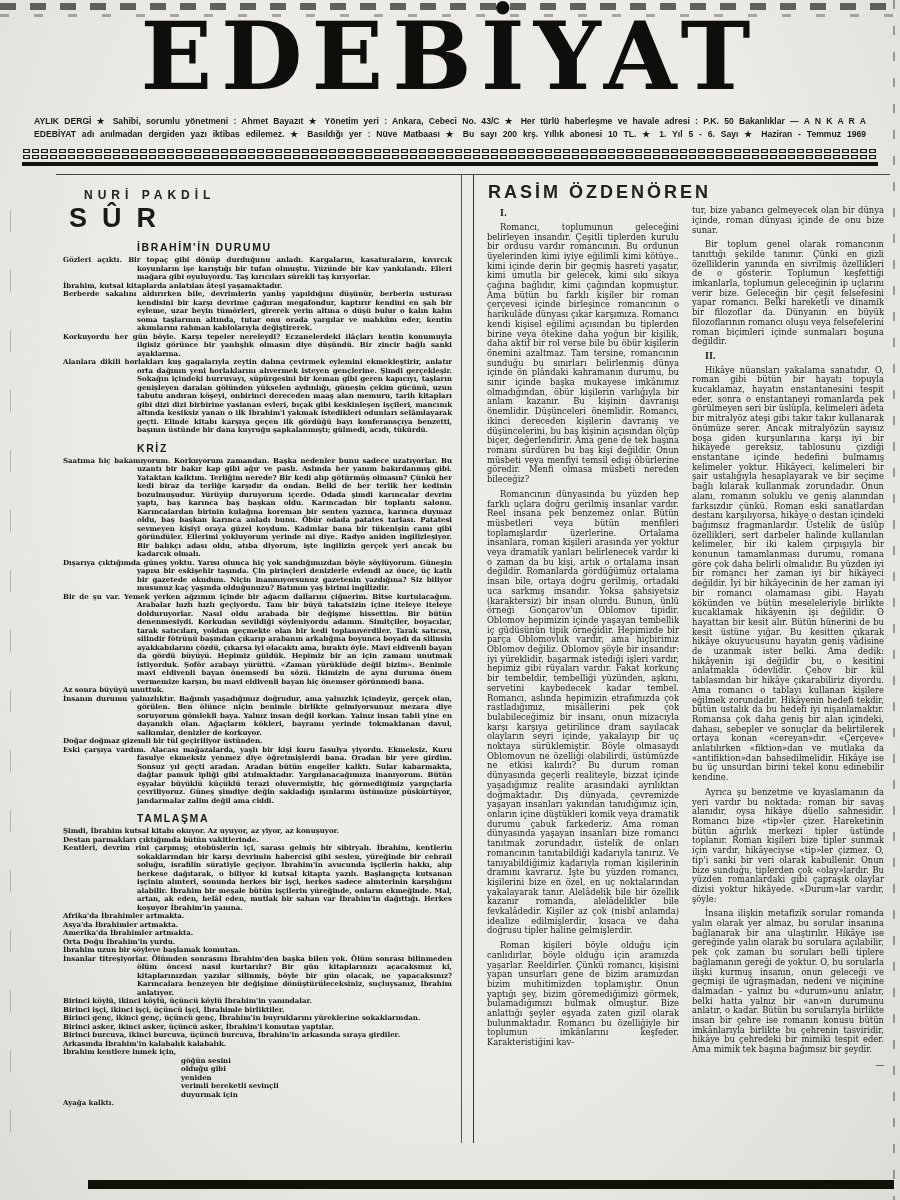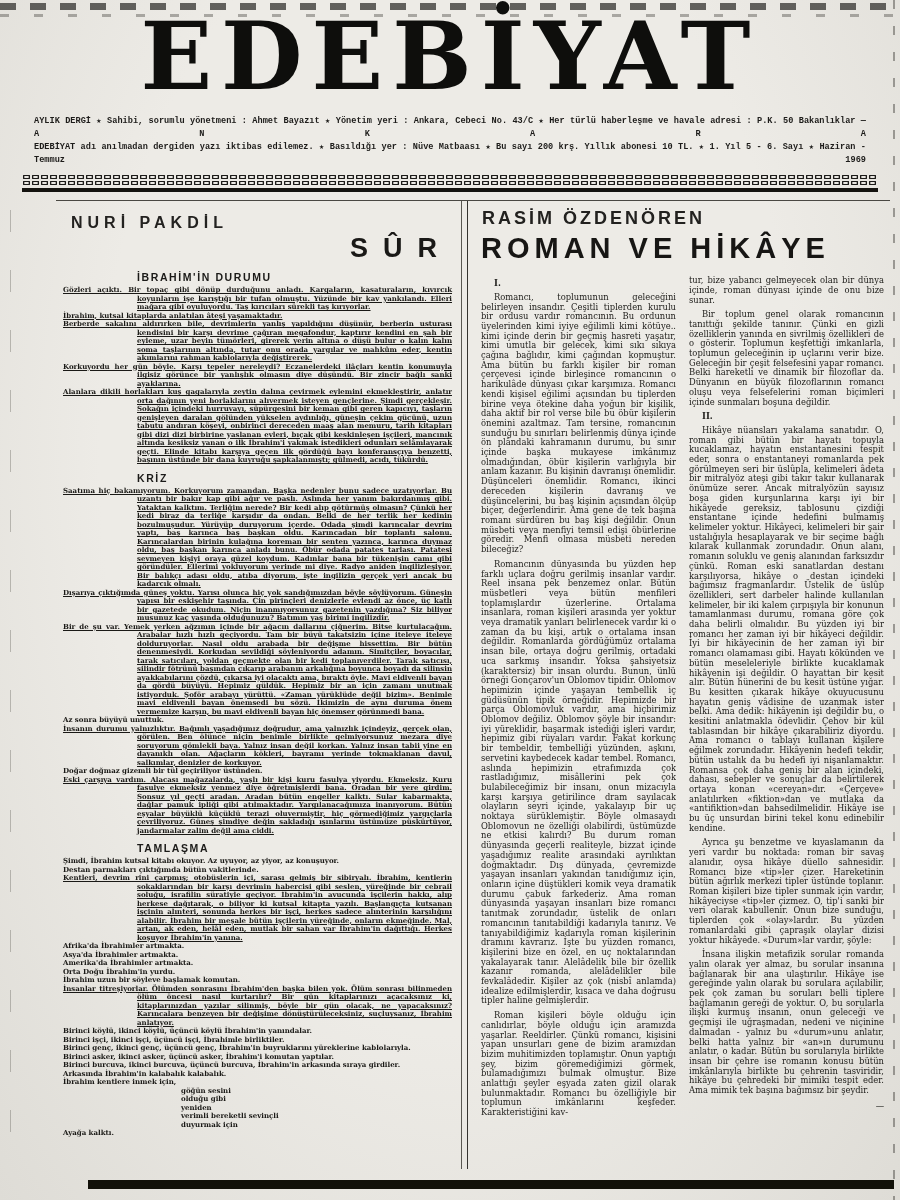--- a/index.html
+++ b/index.html
@@ -19,47 +19,47 @@
     background:repeating-linear-gradient(180deg,#4c4a45 0 9px,transparent 9px 26px);
     opacity:.5;}
   .left-edge{position:absolute;top:210px;bottom:40px;left:10px;width:1px;
     background:repeating-linear-gradient(180deg,#6b6962 0 22px,transparent 22px 60px);
     opacity:.4;}
 
   
   .masthead{text-align:center;padding-top:10px;}
   .mast-title{font-family:"DejaVu Serif",serif;font-weight:bold;font-size:94px;
     line-height:.98;letter-spacing:9px;color:#0e0e0c;}
-  .mast-info{margin:13px 34px 0 34px;font-family:Liberation Mono, monospace;
+  .mast-info{margin:13px 34px 0 34px;font-family:Liberation Sans, sans-serif;
     font-size:8.6px;font-weight:bold;color:#1d1c1a;line-height:13px;
     text-align:justify;}
   .mast-info .mline{text-align-last:justify;}
   .chain{height:12px;margin:7px 22px 0 22px;
     background-image:radial-gradient(4.2px 2.5px at 4.5px 3px, transparent 50%, #1b1a18 55% 93%, transparent 97%);
     background-size:9px 6px;}
   .thick-rule{height:4px;background:#14130f;margin:2px 22px 0 22px;}
 
   
   .content{display:flex;margin:8px 10px 0 56px;border-top:1px solid #4a4843;
     height:968px;position:relative;}
   .col-left{width:406px;border-right:1px solid #5a5852;padding:5px 9px 0 7px;
     overflow:hidden;box-sizing:border-box;}
-  .col-right{flex:1;border-left:1px solid #35332f;margin-left:5px;
+  .col-right{flex:1;border-left:1px solid #35332f;margin-left:11px;
     padding:3px 6px 0 13px;overflow:hidden;box-sizing:border-box;}
 
   
-  .l-author{font-family:"Liberation Sans",sans-serif;font-size:16px;
-    letter-spacing:5px;font-weight:bold;color:#232220;margin:8px 0 1px 8px;}
+  .l-author{font-family:"Liberation Sans",sans-serif;font-size:12px;
+    letter-spacing:5px;font-weight:bold;color:#232220;margin:8px 0 1px 21px;}
   .l-title{font-family:"Liberation Sans",sans-serif;font-size:27px;
-    letter-spacing:15px;font-weight:bold;color:#1a1917;margin:0 0 6px 6px;text-align:right;}
+    letter-spacing:15px;font-weight:bold;color:#1a1917;margin:0 0 6px 6px;}
   .sec-heading{font-family:"Liberation Sans",sans-serif;font-size:10.5px;
     font-weight:bold;letter-spacing:1.6px;color:#1b1a18;margin:7px 0 3px 74px;}
   .lp{margin:0;font-size:7px;line-height:8.5px;font-weight:bold;
     text-align:justify;color:#1a1916;}
-  .lp.hang{padding-left:74px;text-indent:-74px;text-decoration:underline;}
+  .lp.hang{padding-left:74px;text-indent:-74px;}
   .lp.poem{padding-left:118px;}
 
   
   .r-author{font-family:"Liberation Sans",sans-serif;font-size:18px;
     letter-spacing:3px;font-weight:bold;color:#22211f;margin:4px 0 3px 1px;}
   .r-title{font-family:"Liberation Sans",sans-serif;font-size:29px;
     letter-spacing:5px;font-weight:bold;color:#171614;margin:0 0 11px 0;}
   .r-cols{display:flex;gap:13px;height:880px;overflow:hidden;}
   .r-col{flex:1;overflow:hidden;}
   .rp{margin:0 0 5px 0;font-size:8.4px;line-height:9.7px;text-align:justify;
@@ -114,37 +114,36 @@
         <p class="lp line">Destan parmakları çıktığımda bütün vakitlerinde.</p>
         <p class="lp hang">Kentleri, devrim rini çarpmış; otobüslerin içi, sarası gelmiş bir sibiryalı. İbrahim, kentlerin sokaklarından bir karşı devrimin habercisi gibi seslen, yüreğinde bir cebrail soluğu, israfilin süratiyle geçiyor. İbrahim'in avucunda işçilerin hakkı, alıp herkese dağıtarak, o biliyor ki kutsal kitapta yazılı. Başlangıçta kutsanan işçinin alınteri, sonunda herkes bir işçi, herkes sadece alınterinin karşılığını alabilir. İbrahim bir meşale bütün işçilerin yüreğinde, onların ekmeğinde. Mal, artan, ak eden, helâl eden, mutlak bir sahan var İbrahim'in dağıttığı. Herkes koşuyor İbrahim'in yanına.</p>
         <p class="lp line">Afrika'da İbrahimler artmakta.</p>
         <p class="lp line">Asya'da İbrahimler artmakta.</p>
         <p class="lp line">Amerika'da İbrahimler artmakta.</p>
         <p class="lp line">Orta Doğu İbrahim'in yurdu.</p>
         <p class="lp line">İbrahim uzun bir söyleve başlamak komutan.</p>
         <p class="lp hang">İnsanlar titreşiyorlar. Ölümden sonrasını İbrahim'den başka bilen yok. Ölüm sonrası bilinmeden ölüm öncesi nasıl kurtarılır? Bir gün kitaplarınızı açacaksınız ki, kitaplarınızdan yazılar silinmiş, böyle bir gün olacak, ne yapacaksınız? Karıncalara benzeyen bir değişime dönüştürüleceksiniz, suçluysanız, İbrahim anlatıyor.</p>
         <p class="lp line">Birinci köylü, ikinci köylü, üçüncü köylü İbrahim'in yanındalar.</p>
         <p class="lp line">Birinci işçi, ikinci işçi, üçüncü işçi, İbrahimle birliktiler.</p>
-        <p class="lp line">Birinci genç, ikinci genç, üçüncü genç, İbrahim'in buyruklarını yüreklerine kablolarıyla.</p>
+        <p class="lp line">Birinci genç, ikinci genç, üçüncü genç, İbrahim'in buyruklarını yüreklerine sokaklarından.</p>
         <p class="lp line">Birinci asker, ikinci asker, üçüncü asker, İbrahim'i komutan yaptılar.</p>
         <p class="lp line">Birinci burcuva, ikinci burcuva, üçüncü burcuva, İbrahim'in arkasında sıraya girdiler.</p>
         <p class="lp line">Arkasında İbrahim'in kalabalık kalabalık.</p>
         <p class="lp line">İbrahim kentlere inmek için,</p>
         <p class="lp poem">göğün sesini</p>
         <p class="lp poem">olduğu gibi</p>
         <p class="lp poem">yeniden</p>
         <p class="lp poem">verimli bereketli sevinçli</p>
         <p class="lp poem">duyurmak için</p>
         <p class="lp line">Ayağa kalktı.</p>
       </div>
   </div>
 
   <div class="col-right">
     <div class="r-author">RASİM ÖZDENÖREN</div>
-    <div class="r-title">ROMAN VE HİKÂYE</div>
     <div class="r-cols">
       <div class="r-col">
           <p class="rp marker">I.</p>
           <p class="rp ">Romancı, toplumunun geleceğini belirleyen insandır. Çeşitli tiplerden kurulu bir ordusu vardır romancının. Bu ordunun üyelerinden kimi iyiye eğilimli kimi kötüye.. kimi içinde derin bir geçmiş hasreti yaşatır, kimi umutla bir gelecek, kimi sıkı sıkıya çağına bağlıdır, kimi çağından kopmuştur. Ama bütün bu farklı kişiler bir roman çerçevesi içinde birleşince romancının o harikulâde dünyası çıkar karşımıza. Romancı kendi kişisel eğilimi açısından bu tiplerden birine veya ötekine daha yoğun bir kişilik, daha aktif bir rol verse bile bu öbür kişilerin önemini azaltmaz. Tam tersine, romancının sunduğu bu sınırları belirlenmiş dünya içinde ön plândaki kahramanın durumu, bu sınır içinde başka mukayese imkânımız olmadığından, öbür kişilerin varlığıyla bir anlam kazanır. Bu kişinin davranışı önemlidir. Düşünceleri önemlidir. Romancı, ikinci dereceden kişilerin davranış ve düşüncelerini, bu baş kişinin açısından ölçüp biçer, değerlendirir. Ama gene de tek başına romanı sürdüren bu baş kişi değildir. Onun müsbeti veya menfiyi temsil edişi öbürlerine göredir. Menfi olmasa müsbeti nereden bileceğiz?</p>
           <p class="rp ">Romancının dünyasında bu yüzden hep farklı uçlara doğru gerilmiş insanlar vardır. Reel insana pek benzemez onlar. Bütün müsbetleri veya bütün menfileri toplamışlardır üzerlerine. Ortalama insanlara, roman kişileri arasında yer yoktur veya dramatik yanları belirlenecek vardır ki o zaman da bu kişi, artık o ortalama insan değildir. Romanlarda gördüğümüz ortalama insan bile, ortaya doğru gerilmiş, ortadaki uca sarkmış insandır. Yoksa şahsiyetsiz (karaktersiz) bir insan olurdu. Bunun, ünlü örneği Gonçarov'un Oblomov tipidir. Oblomov hepimizin içinde yaşayan tembellik iç güdüsünün tipik örneğidir. Hepimizde bir parça Oblomovluk vardır, ama hiçbirimiz Oblomov değiliz. Oblomov şöyle bir insandır: iyi yüreklidir, başarmak istediği işleri vardır, hepimiz gibi rüyaları vardır. Fakat korkunç bir tembeldir, tembelliği yüzünden, aşkını, servetini kaybedecek kadar tembel. Romancı, aslında hepimizin etrafımızda çok rastladığımız, misâllerini pek çok bulabileceğimiz bir insanı, onun mizacıyla karşı karşıya getirilince dram sayılacak olayların seyri içinde, yakalayıp bir uç noktaya sürüklemiştir. Böyle olmasaydı Oblomovun ne özelliği olabilirdi, üstümüzde ne etkisi kalırdı? Bu durum roman dünyasında geçerli realiteyle, bizzat içinde yaşadığımız realite arasındaki ayrılıktan doğmaktadır. Dış dünyada, çevremizde yaşayan insanları yakından tanıdığımız için, onların içine düştükleri komik veya dramatik durumu çabuk farkederiz. Ama roman dünyasında yaşayan insanları bize romancı tanıtmak zorundadır, üstelik de onları romancının tanıtabildiği kadarıyla tanırız. Ve tanıyabildiğimiz kadarıyla roman kişilerinin dramını kavrarız. İşte bu yüzden romancı, kişilerini bize en özel, en uç noktalarından yakalayarak tanır. Alelâdelik bile bir özellik kazanır romanda, alelâdelikler bile fevkalâdedir. Kişiler az çok (nisbî anlamda) idealize edilmişlerdir, kısaca ve daha doğrusu tipler haline gelmişlerdir.</p>
           <p class="rp ">Roman kişileri böyle olduğu için canlıdırlar, böyle olduğu için aramızda yaşarlar. Reeldirler. Çünkü romancı, kişisini yapan unsurları gene de bizim aramızdan bizim muhitimizden toplamıştır. Onun yaptığı şey, bizim göremediğimizi görmek, bulamadığımızı bulmak olmuştur. Bize anlattığı şeyler eşyada zaten gizil olarak bulunmaktadır. Romancı bu özelliğiyle bir toplumun imkânlarını keşfeder. Karakteristiğini kav-</p>
         </div>
       <div class="r-col">
           <p class="rp cont">tur, bize yabancı gelmeyecek olan bir dünya içinde, roman dünyası içinde de onu bize sunar.</p>
           <p class="rp ">Bir toplum genel olarak romancının tanıttığı şekilde tanınır. Çünki en gizli özelliklerin yanında en sivrilmiş özellikleri de o gösterir. Toplumun keşfettiği imkanlarla, toplumun geleceğinin ip uçlarını verir bize. Geleceğin bir çeşit felsefesini yapar romancı. Belki hareketli ve dinamik bir filozoflar da. Dünyanın en büyük filozoflarının romancı oluşu veya felsefelerini roman biçimleri içinde sunmaları boşuna değildir.</p>

